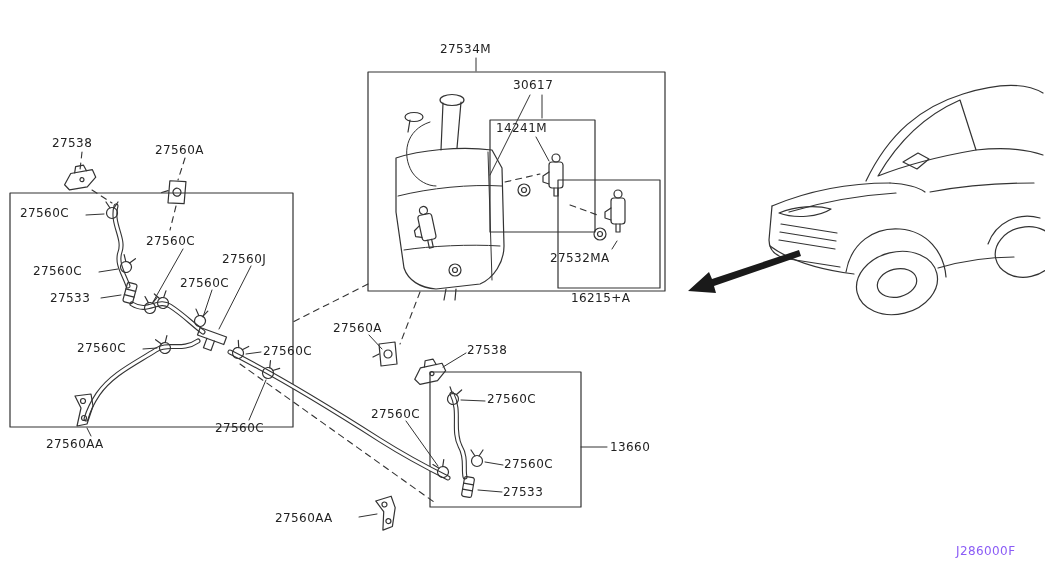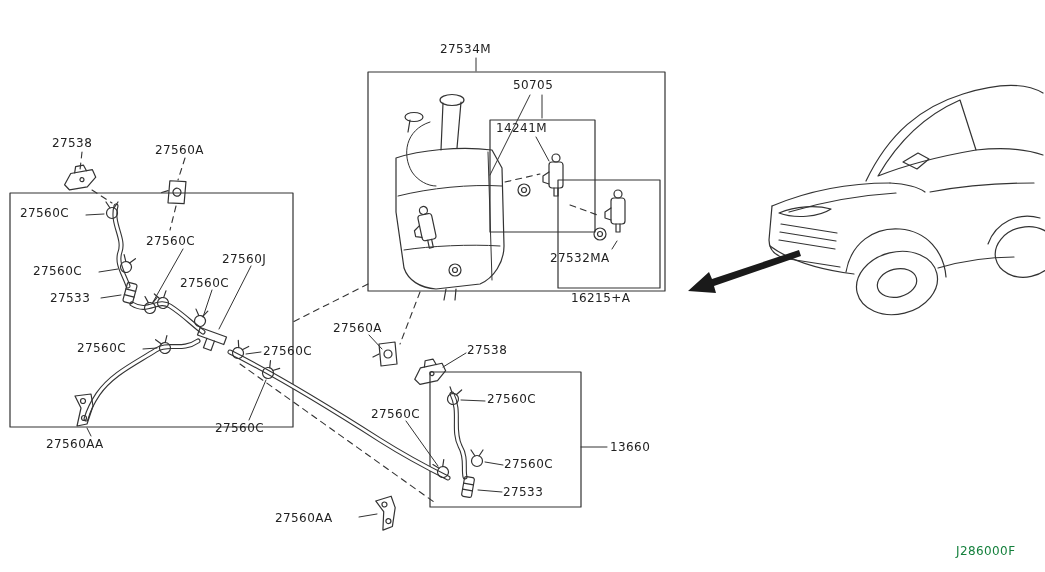--- a/index.html
+++ b/index.html
@@ -15,21 +15,21 @@
   }
   .art .solid { fill:#1a1a1a; stroke:none; }
   .art .hose { stroke-width:5; }
   .art .hose-core { stroke:#ffffff; stroke-width:2.8; }
   .art .dash { stroke-dasharray:6 5; stroke-width:1.1; }
   .art .thin { stroke-width:1; }
   .lbl {
     position:absolute; font-size:12px; color:#222222;
     letter-spacing:.4px; white-space:nowrap; line-height:15px;
   }
-  .code { color:#15803d; }
+  .code { color:#8b5cf6; }
 </style>
 </head>
 <body>
 
 <div class="stage">
 
   <svg class="art" width="1045" height="572" viewBox="0 0 1045 572">
     <defs>
       <g id="g-clip">
         <circle r="5.5"></circle>
@@ -194,21 +194,21 @@
       <ellipse cx="897" cy="283" rx="41" ry="31" transform="rotate(-14 897 283)"></ellipse>
       <ellipse cx="897" cy="283" rx="20" ry="14" transform="rotate(-14 897 283)"></ellipse>
       <ellipse cx="1026" cy="252" rx="31" ry="25" transform="rotate(-12 1026 252)"></ellipse>
     </g>
 
     <polygon class="solid" points="799,250 712,279 709,272 688,291 716,293 714,286 801,256"></polygon>
   </svg>
 
   <div>
     <div class="lbl" style="left:440px;top:42px">27534M</div>
-    <div class="lbl" style="left:513px;top:78px">50705</div>
+    <div class="lbl" style="left:513px;top:78px">30617</div>
     <div class="lbl" style="left:496px;top:121px">14241M</div>
     <div class="lbl" style="left:550px;top:251px">27532MA</div>
     <div class="lbl" style="left:571px;top:291px">16215+A</div>
     <div class="lbl" style="left:52px;top:136px">27538</div>
     <div class="lbl" style="left:155px;top:143px">27560A</div>
     <div class="lbl" style="left:20px;top:206px">27560C</div>
     <div class="lbl" style="left:146px;top:234px">27560C</div>
     <div class="lbl" style="left:33px;top:264px">27560C</div>
     <div class="lbl" style="left:50px;top:291px">27533</div>
     <div class="lbl" style="left:222px;top:252px">27560J</div>

